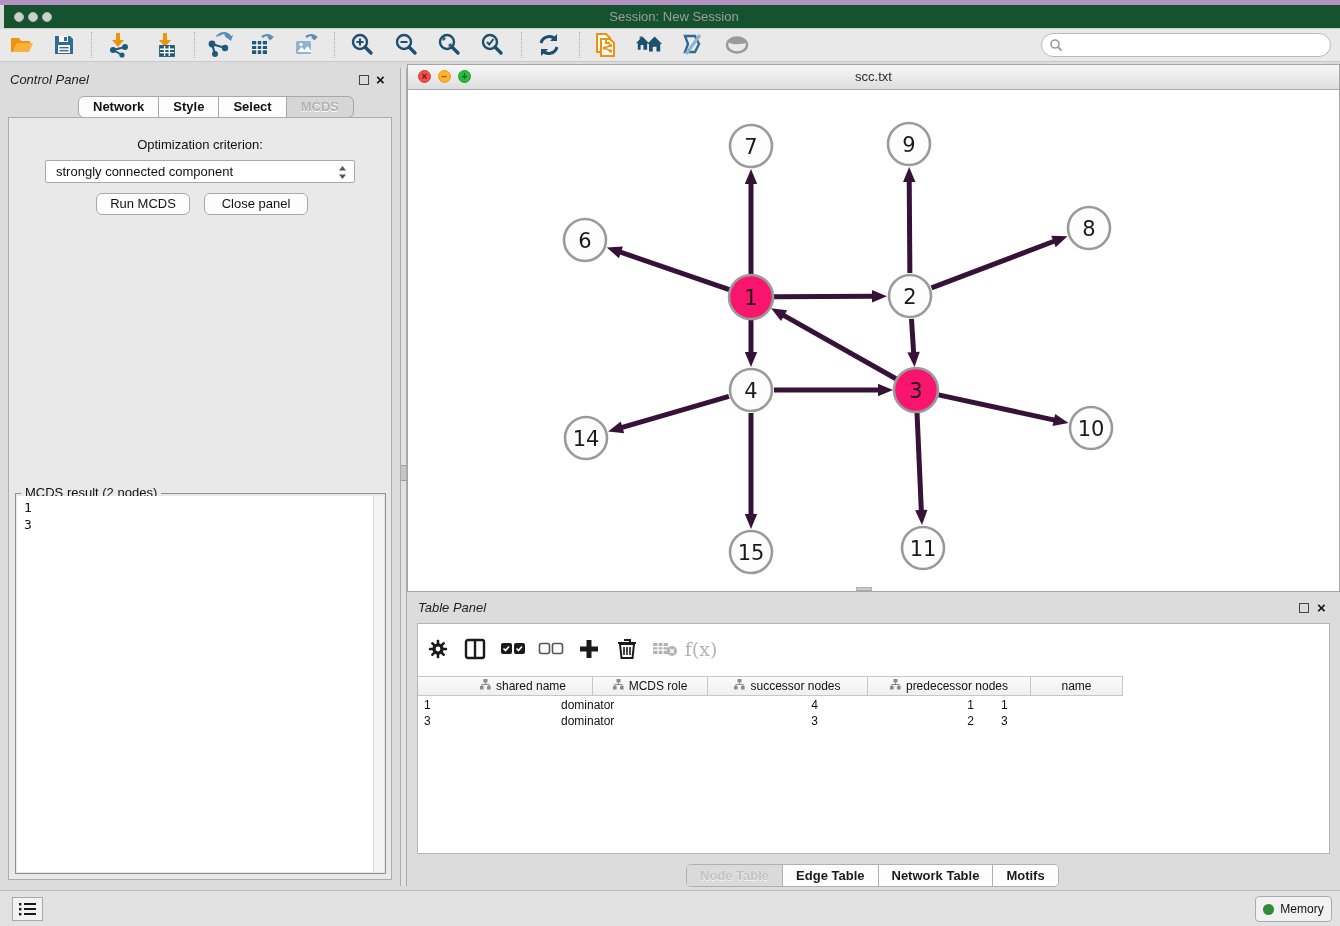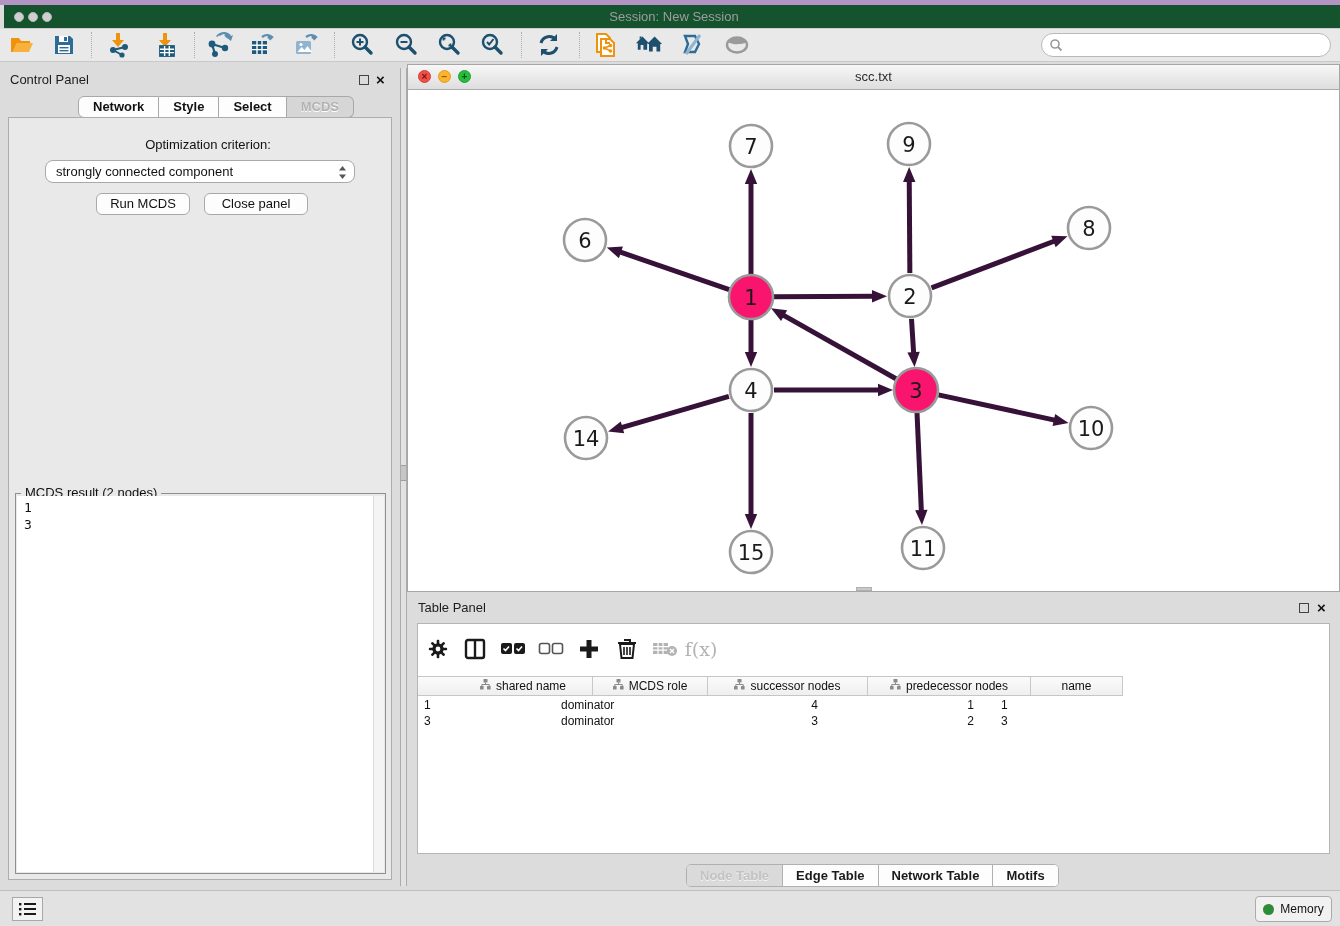--- a/index.html
+++ b/index.html
@@ -19,35 +19,35 @@
 
   #toolbar { left:0; top:29px; width:1340px; height:33px; background:#e9e9e9; border-bottom:1px solid #c9c9c9; }
   .tb-icon { position:absolute; top:2px; width:28px; height:28px; display:flex; align-items:center; justify-content:center; }
   .tb-sep { position:absolute; top:3px; height:26px; width:0; border-left:1px dotted #adadad; }
   #quick-search { position:absolute; left:1041px; top:4px; width:290px; height:24px; background:#fff;
     border:1px solid #b9b9b9; border-radius:12px; font-size:13px; padding:0 10px 0 26px; outline:none; color:#333; }
   #search-glyph { position:absolute; left:1049px; top:9px; }
 
   
   #control-panel { left:0; top:68px; width:400px; height:818px; }
-  .panel-title { font-size:13px; color:#1d1d1d; }
+  .panel-title { font-size:13px; color:#1d1d1d;font-style:italic; }
   .float-icon { position:absolute; width:10px; height:10px; border:1.5px solid #444; background:transparent; }
   .close-icon { position:absolute; font-size:15px; font-weight:700; color:#111; line-height:12px; }
 
   #cp-tabs { position:absolute; left:78px; top:28px; height:22px; display:flex; }
   .cp-tab { height:22px; line-height:20px; padding:0 14px; font-size:13px; font-weight:600; background:#fdfdfd;
     border:1px solid #a8a8a8; border-left:none; color:#111; }
   .cp-tab:first-child { border-left:1px solid #a8a8a8; border-radius:6px 0 0 6px; }
   .cp-tab:last-child { border-radius:0 6px 6px 0; }
   .cp-tab.active { background:#d6d6d6; color:#b2b2b2; text-shadow:0 1px 0 #fff; }
 
   #cp-content { position:absolute; left:8px; top:49px; width:384px; height:763px; background:#e9e9e9; border:1px solid #adadad; }
-  #opt-label { position:absolute; left:8px; top:19px; width:100%; text-align:center; font-size:13px; color:#111; }
+  #opt-label { position:absolute; left:0; top:19px; width:100%; text-align:center; font-size:13px; color:#111; }
   #criterion-select { position:absolute; left:36px; top:42px; width:310px; height:23px; background:#fff;
-    border:1px solid #a9a9a9; border-radius:8px; font-size:13px; line-height:21px; padding-left:10px; color:#111; }
+    border:1px solid #a9a9a9; border-radius:2px; font-size:13px; line-height:21px; padding-left:10px; color:#111; }
   #criterion-chevrons { position:absolute; right:7px; top:4px; }
   .cp-btn { position:absolute; top:75px; height:22px; background:#fdfdfd; border:1px solid #a9a9a9; border-radius:6px;
     font-size:13px; text-align:center; line-height:20px; color:#111; }
   #run-btn { left:87px; width:94px; }
   #closepanel-btn { left:195px; width:104px; }
 
   #result-fieldset { position:absolute; left:6px; top:375px; width:371px; height:381px; border:1px solid #8f8f8f;text-align:right; }
   #result-legend { position:absolute; left:5px; top:-9px; background:#e9e9e9; padding:0 4px; font-size:13px; color:#111; }
   #result-box { position:absolute; left:1px; top:2px; right:1px; bottom:1px; background:#fff; }
   #result-scrollbar { position:absolute; right:0; top:0; bottom:0; width:11px; background:#f4f4f4; border-left:1px solid #dcdcdc; }

